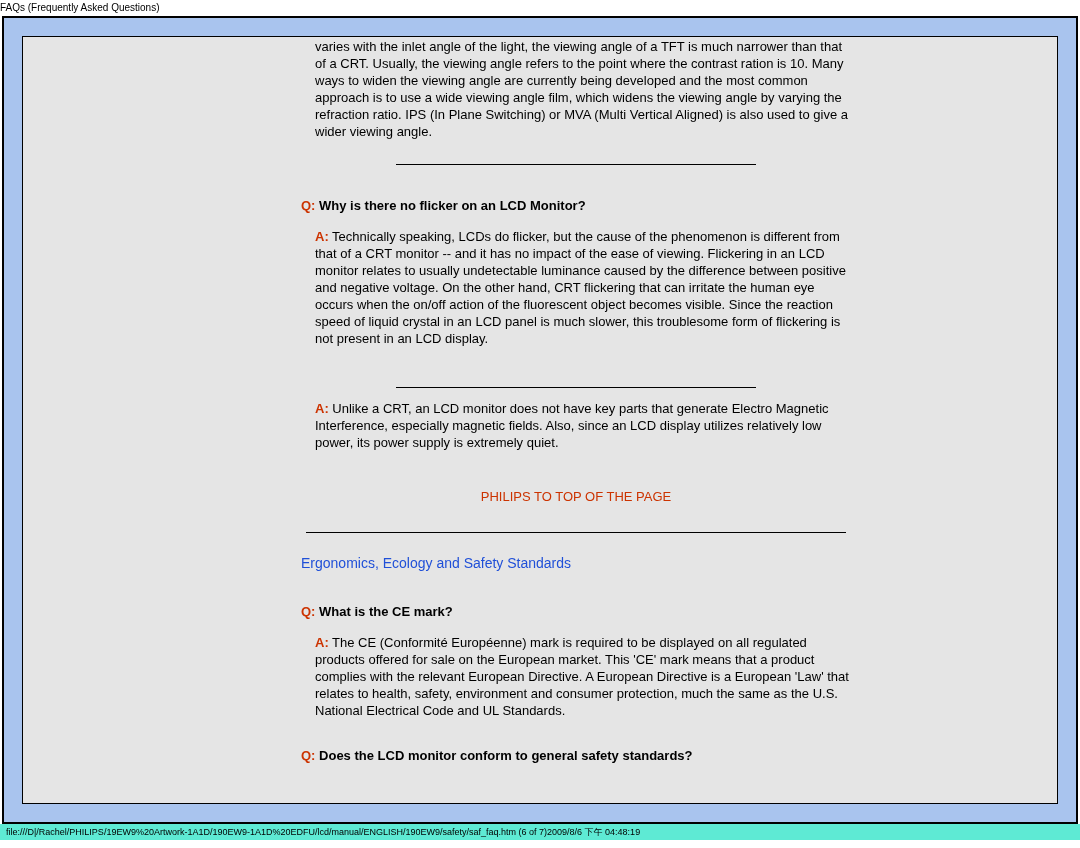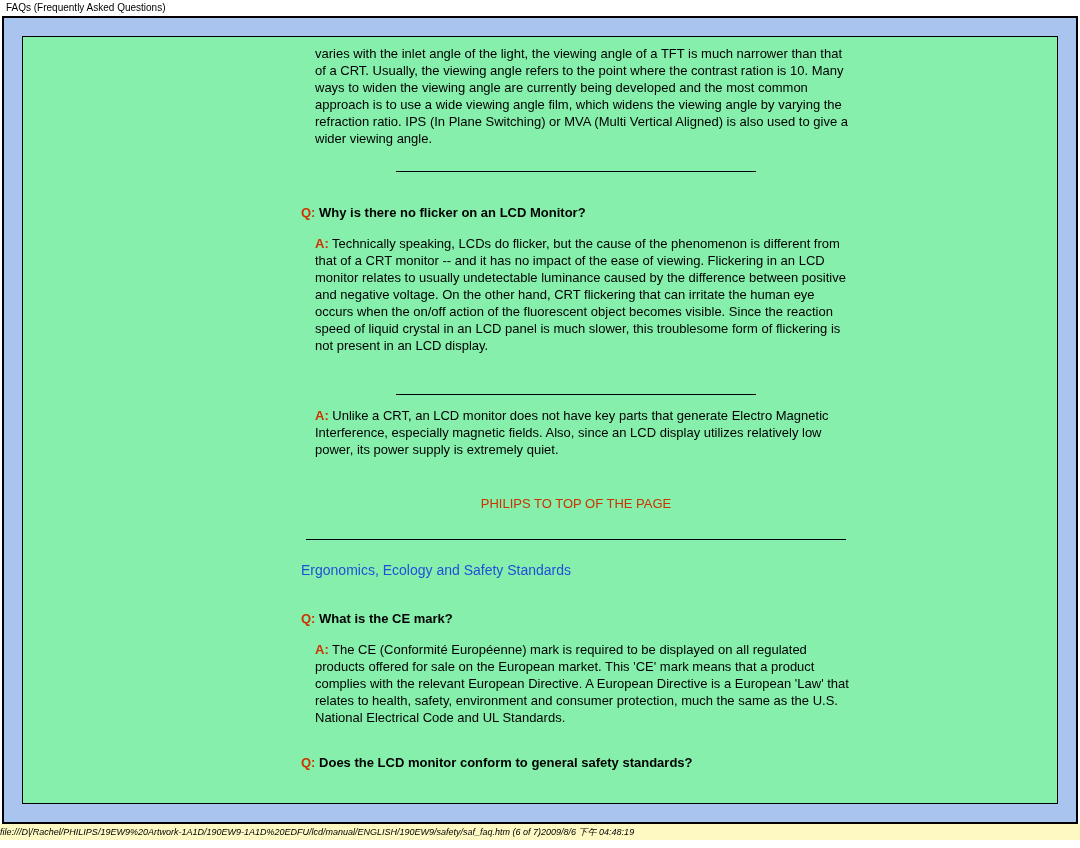--- a/index.html
+++ b/index.html
@@ -1,31 +1,31 @@
 <!DOCTYPE html>
 <html><head>
 <meta charset="utf-8">
 <style>
   * { box-sizing: border-box; margin: 0; padding: 0; }
   html, body { width: 1080px; height: 848px; overflow: hidden; font-family: Arial, Helvetica, sans-serif; background: #fff; }
-  .header-bar { height: 16px; font-size: 10px; color: #000; padding-left: 6px; line-height: 16px; background: #fff; }
+  .header-bar { height: 16px; font-size: 10px; color: #000; line-height: 16px; background: #fff; }
   .outer-frame { border: 2px solid #000; width: 1076px; margin-left: 2px; }
   .blue-frame { border: 18px solid #a9c4ee; background: #fff; height: 804px; position: relative; }
-  .page-area { background: #86efac; height: 100%; padding: 8px 30px 4px 50px; border: 1px solid #000; position: relative; overflow: hidden; }
+  .page-area { background: #e5e5e5; height: 100%; padding: 1px 30px 4px 50px; border: 1px solid #000; position: relative; overflow: hidden; }
   .content-col { width: 550px; margin-left: 228px; }
   .para { font-size: 13px; line-height: 17px; color: #000; }
   .q-line { font-size: 13px; line-height: 17px; font-weight: bold; color: #000; margin-top: 32px; margin-bottom: 14px; }
   .q-prefix { color: #cc3300; font-weight: bold; }
   .a-prefix { color: #cc3300; font-weight: bold; }
   .ans-block { margin-left: 14px; }
   .hr-short { border: none; border-top: 1px solid #000; width: 360px; margin: 24px auto 12px auto; }
   .hr-wide { border: none; border-top: 1px solid #000; width: 540px; margin: 28px auto 22px auto; }
   .return-link { color: #cc3300; font-size: 13px; text-align: center; margin-top: 38px; cursor: pointer; }
   .section-h { color: #2050d8; font-weight: normal; font-size: 14px; margin-top: 10px; }
-  .footer-path { font-size: 9px; color: #000; height: 16px; line-height: 16px; background: #fef9c3; font-style: italic; }
+  .footer-path { font-size: 9px; color: #000; padding-left: 6px; height: 16px; line-height: 16px; background: #5eead4; }
 </style>
 </head>
 <body>
 
 <div class="header-bar">FAQs (Frequently Asked Questions)</div>
 
 <div class="outer-frame">
   <div class="blue-frame">
     <div class="page-area">
       <div class="content-col">

